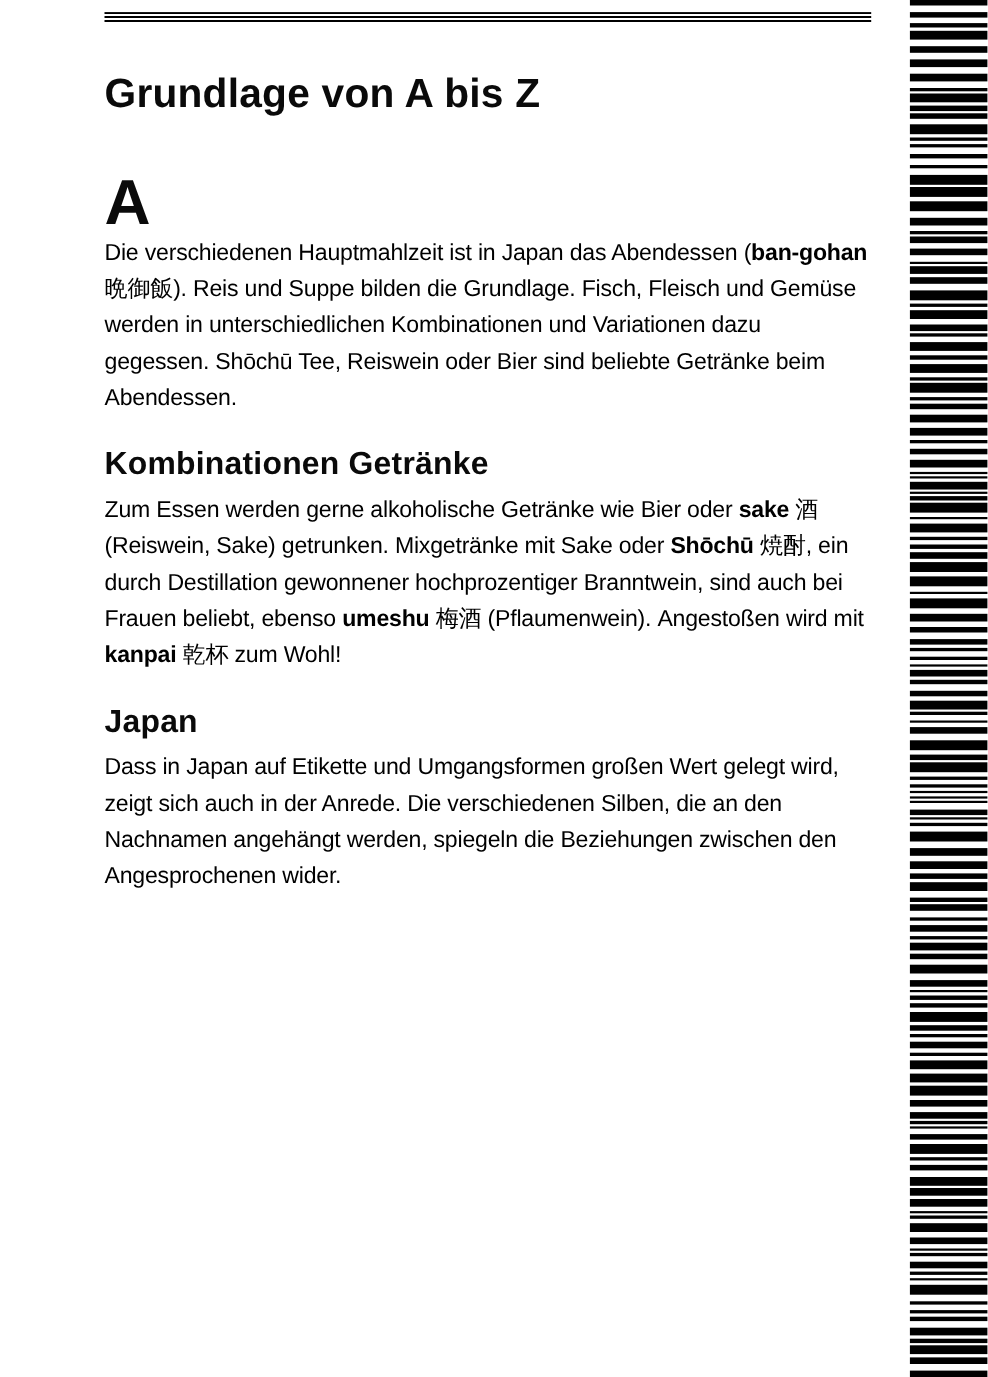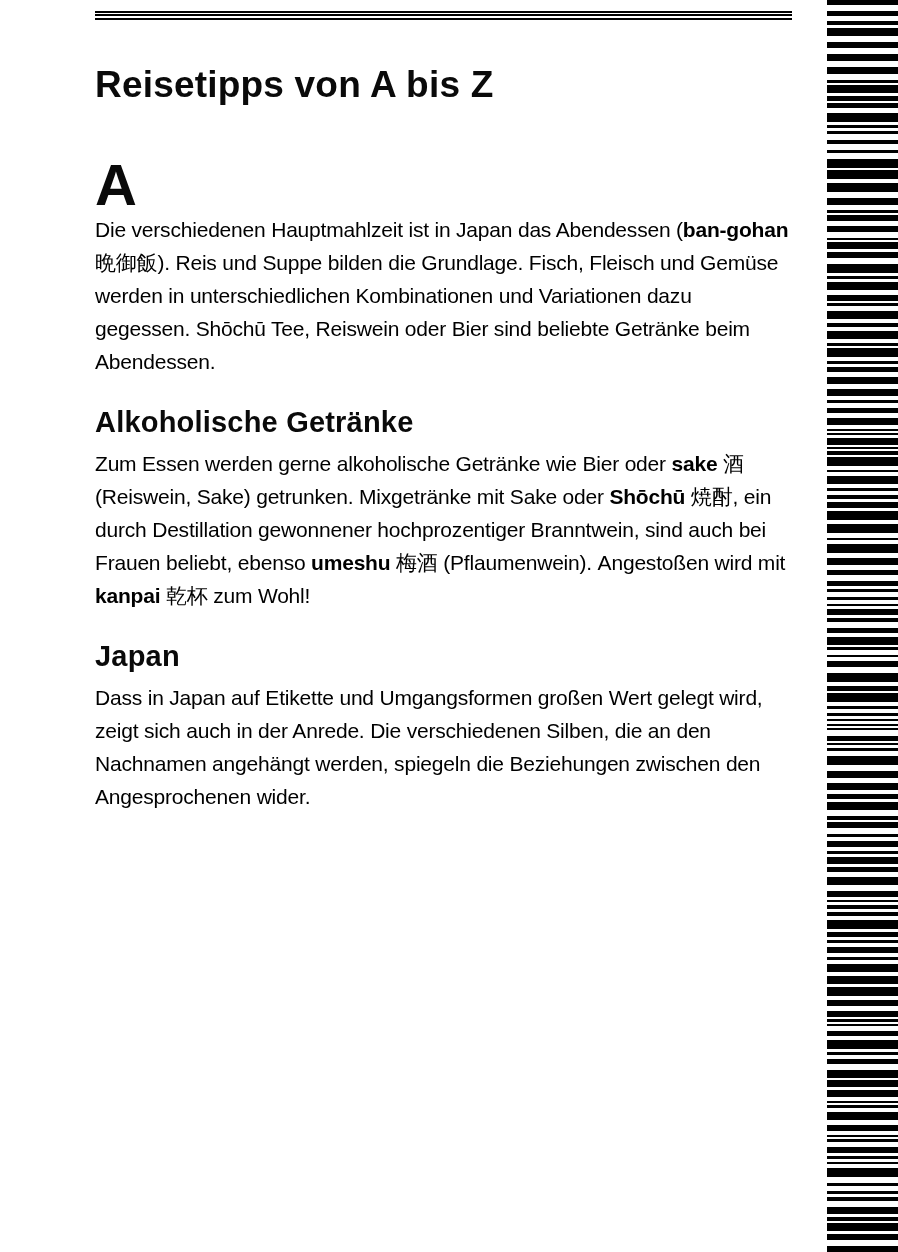--- a/index.html
+++ b/index.html
@@ -210,30 +210,30 @@
       <div class="bar" style="height: 8px; margin-bottom: 3px;"></div>
       <div class="bar" style="height: 6px; margin-bottom: 6px;"></div>
       <div class="bar" style="height: 7px; margin-bottom: 3px;"></div>
     </div>
 
   <div class="content">
 
 
     <div class="header-rule"></div>
 
-    <h1 class="page-title">Reisetipps von A bis Z</h1>
+    <h1 class="page-title">Grundlage von A bis Z</h1>
 
     <div class="letter-heading">A</div>
 
     <section class="first">
       <p><span>Die verschiedenen Hauptmahlzeit ist in Japan das Abendessen (</span><span class="b">ban-gohan</span><span> 晩御飯). Reis und Suppe bilden die Grundlage. Fisch, Fleisch und Gemüse werden in unterschiedlichen Kombinationen und Variationen dazu gegessen. Shōchū Tee, Reiswein oder Bier sind beliebte Getränke beim Abendessen.</span></p>
     </section>
 
     <section>
-      <h2>Alkoholische Getränke</h2>
+      <h2>Kombinationen Getränke</h2>
       <p><span>Zum Essen werden gerne alkoholische Getränke wie Bier oder </span><span class="b">sake</span><span> 酒 (Reiswein, Sake) getrunken. Mixgetränke mit Sake oder </span><span class="b">Shōchū</span><span> 焼酎, ein durch Destillation gewonnener hochprozentiger Branntwein, sind auch bei Frauen beliebt, ebenso </span><span class="b">umeshu</span><span> 梅酒 (Pflaumenwein). Angestoßen wird mit </span><span class="b">kanpai</span><span> 乾杯 zum Wohl!</span></p>
     </section>
 
     <section>
       <h2>Japan</h2>
       <p><span>Dass in Japan auf Etikette und Umgangsformen großen Wert gelegt wird, zeigt sich auch in der Anrede. Die verschiedenen Silben, die an den Nachnamen angehängt werden, spiegeln die Beziehungen zwischen den Angesprochenen wider.</span></p>
     </section>
 
   </div>
 </div>

